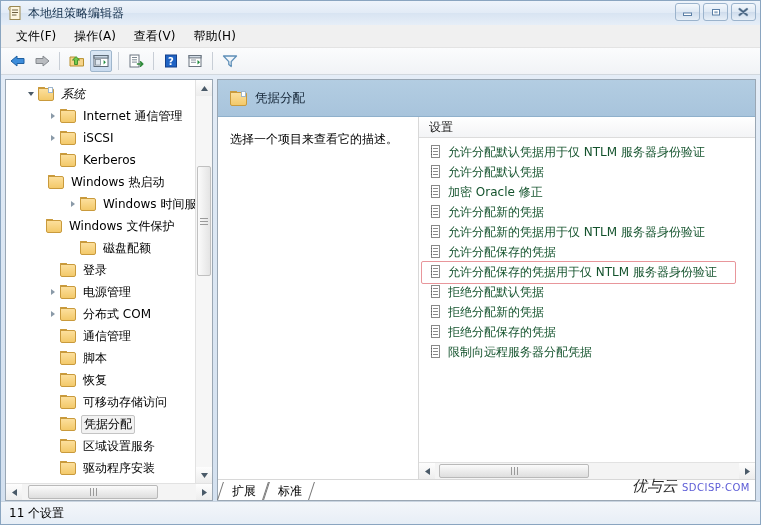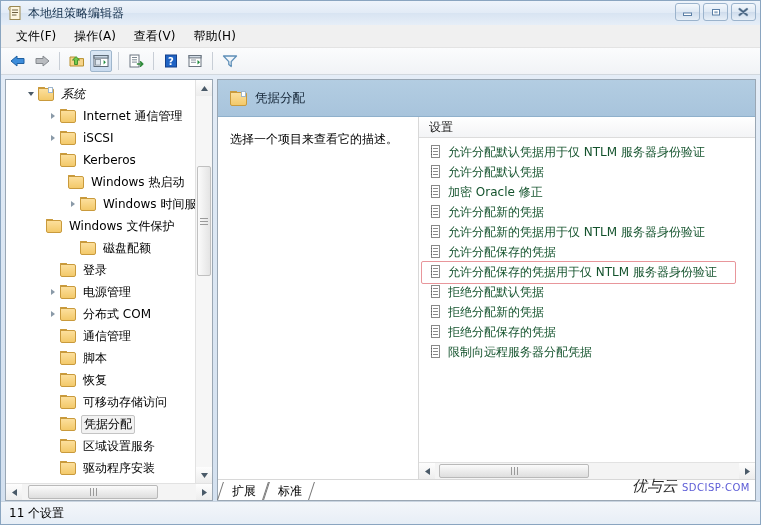--- a/index.html
+++ b/index.html
@@ -369,21 +369,21 @@
               <span class="lbl">iSCSI</span>
             </div>
             <div class="tnode" style="padding-left: 40px;">
               <span class="twist"></span>
               <span class="folder">
                 <span class="ftab"></span>
                 <span class="fback"></span>
               </span>
               <span class="lbl">Kerberos</span>
             </div>
-            <div class="tnode" style="padding-left: 48px;">
+            <div class="tnode" style="padding-left: 28px;">
               <span class="twist"></span>
               <span class="folder">
                 <span class="ftab"></span>
                 <span class="fback"></span>
               </span>
               <span class="lbl">Windows 热启动</span>
             </div>
             <div class="tnode" style="padding-left: 60px;">
               <span class="twist">
                 <span class="tri-r"></span>

